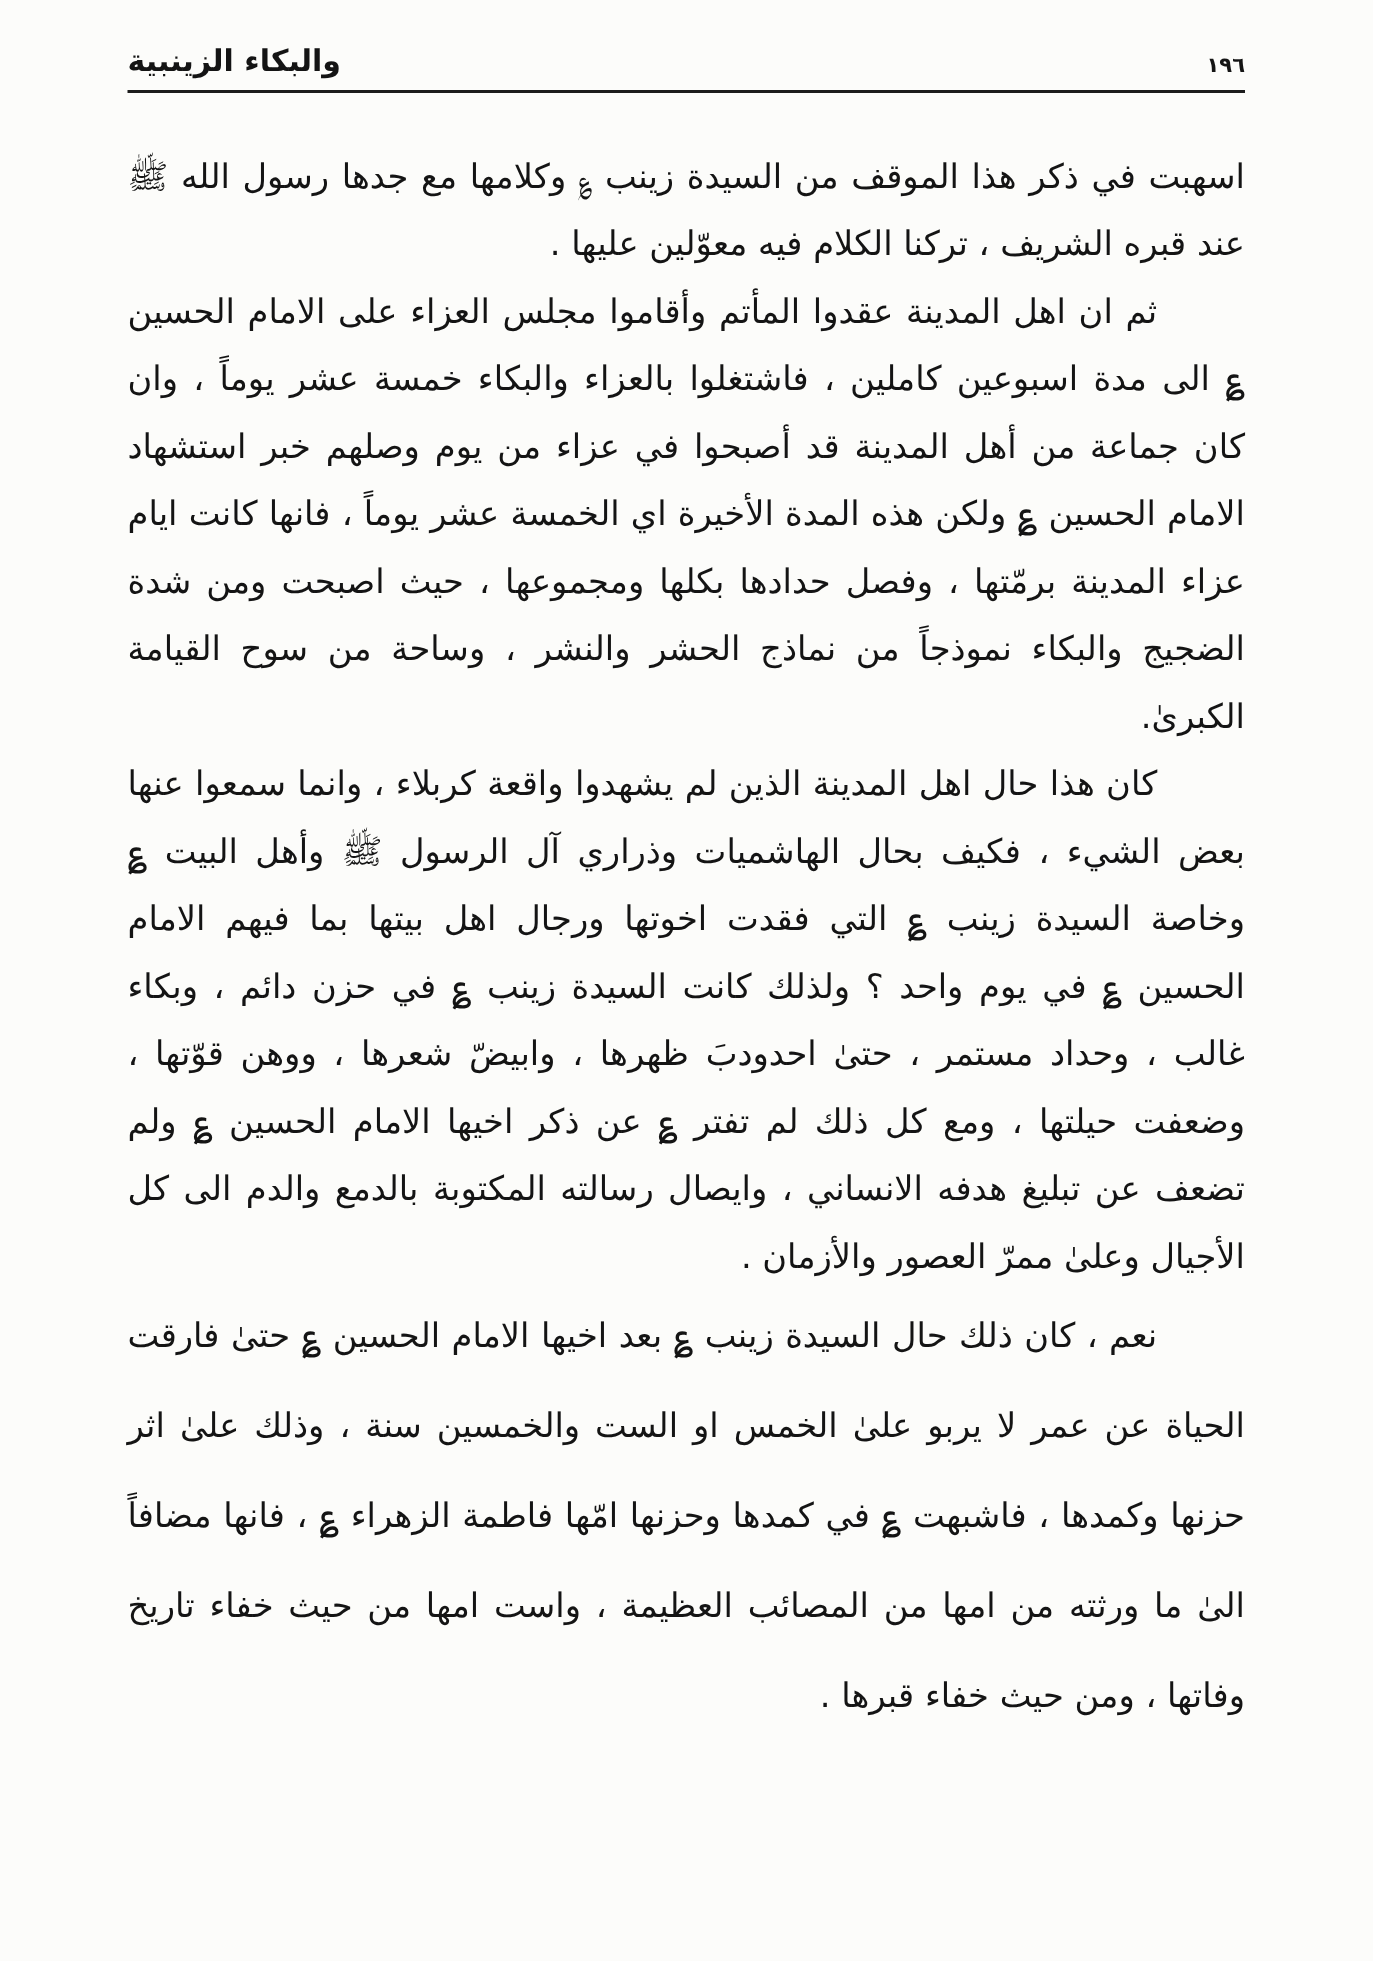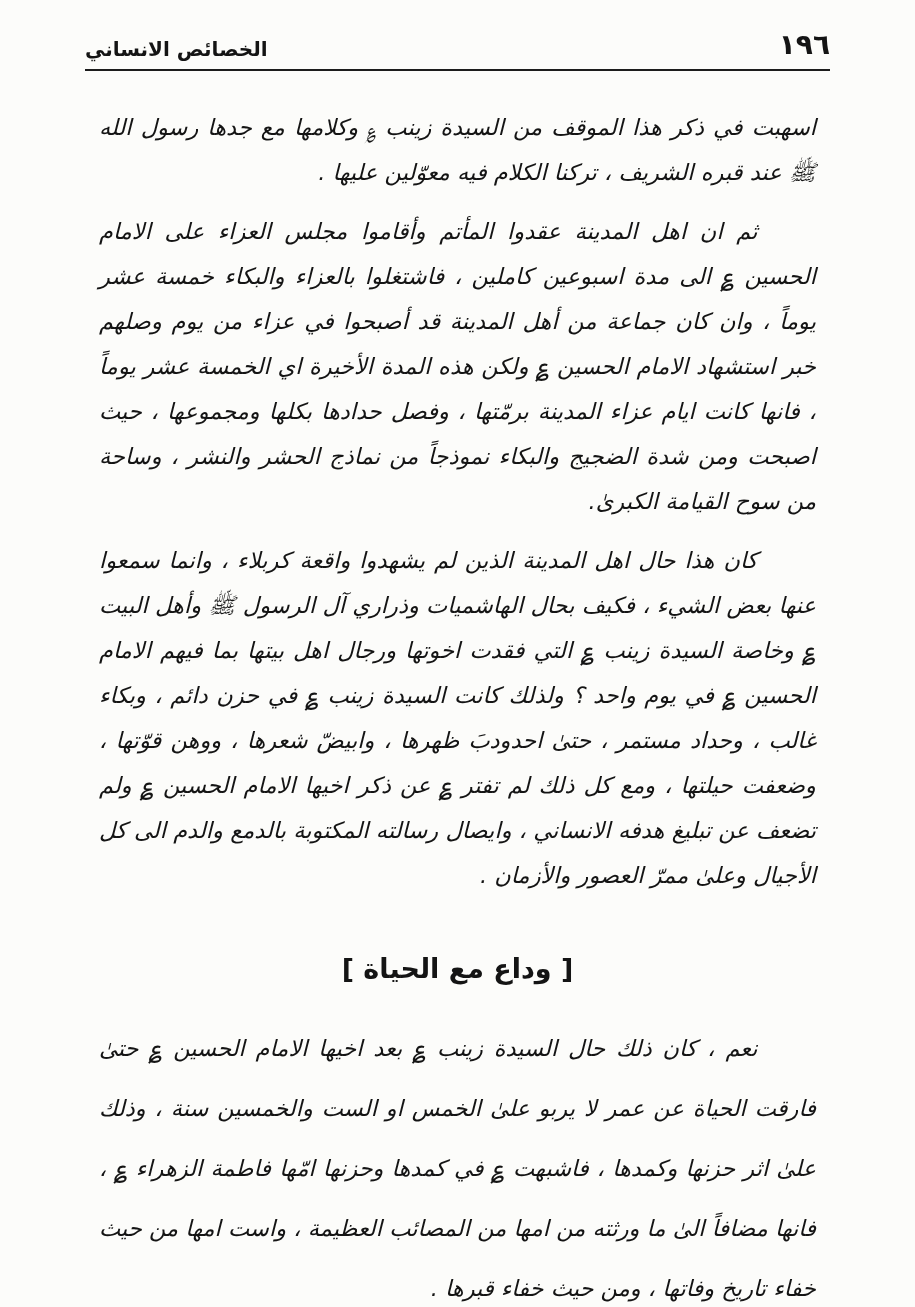--- a/index.html
+++ b/index.html
@@ -23,42 +23,41 @@
   .page-header {
     display: flex;
     justify-content: space-between;
     align-items: flex-end;
     direction: rtl;
     font-weight: bold;
     font-size: 21px;
     padding-bottom: 8px;
   }
   .page-number {
-    font-size: 28px;
+    font-size: 14px;
     letter-spacing: 1px;
     text-align: center;
   }
   .book-title {
     font-size: 20px;
   }
   .header-rule {
     border: 0;
     border-top: 2px solid #1c1c1c;
     height: 0;
     margin: 0 0 34px 0;
   }
   .body-text {
     font-size: 22.5px;
     line-height: 45px;
     text-align: justify;
     text-justify: inter-word;
   }
   .para {
-    margin: 14px;
-    font-style: italic;
+    margin: 0;
   }
   .para.indent {
     text-indent: 2.6em;
   }
   .section-heading {
     text-align: center;
     font-weight: bold;
     font-size: 27px;
     margin: 52px 0 30px 0;
     line-height: 1.4;
@@ -67,34 +66,33 @@
     line-height: 60px;
   }
 </style>
 </head>
 <body>
 
 <div class="page">
 
   <header class="page-header">
     <span class="page-number">١٩٦</span>
-    <span class="book-title">الخصائص الانساني</span>
+    <span class="book-title">والبكاء الزينبية</span>
   </header>
 
   <hr class="header-rule">
 
   <main class="body-text">
 
     <p class="para">اسهبت في ذكر هذا الموقف من السيدة زينب ؏ وكلامها مع جدها رسول الله ﷺ عند قبره الشريف ، تركنا الكلام فيه معوّلين عليها .</p>
 
     <p class="para indent">ثم ان اهل المدينة عقدوا المأتم وأقاموا مجلس العزاء على الامام الحسين ؏ الى مدة اسبوعين كاملين ، فاشتغلوا بالعزاء والبكاء خمسة عشر يوماً ، وان كان جماعة من أهل المدينة قد أصبحوا في عزاء من يوم وصلهم خبر استشهاد الامام الحسين ؏ ولكن هذه المدة الأخيرة اي الخمسة عشر يوماً ، فانها كانت ايام عزاء المدينة برمّتها ، وفصل حدادها بكلها ومجموعها ، حيث اصبحت ومن شدة الضجيج والبكاء نموذجاً من نماذج الحشر والنشر ، وساحة من سوح القيامة الكبرىٰ.</p>
 
     <p class="para indent">كان هذا حال اهل المدينة الذين لم يشهدوا واقعة كربلاء ، وانما سمعوا عنها بعض الشيء ، فكيف بحال الهاشميات وذراري آل الرسول ﷺ وأهل البيت ؏ وخاصة السيدة زينب ؏ التي فقدت اخوتها ورجال اهل بيتها بما فيهم الامام الحسين ؏ في يوم واحد ؟ ولذلك كانت السيدة زينب ؏ في حزن دائم ، وبكاء غالب ، وحداد مستمر ، حتىٰ احدودبَ ظهرها ، وابيضّ شعرها ، ووهن قوّتها ، وضعفت حيلتها ، ومع كل ذلك لم تفتر ؏ عن ذكر اخيها الامام الحسين ؏ ولم تضعف عن تبليغ هدفه الانساني ، وايصال رسالته المكتوبة بالدمع والدم الى كل الأجيال وعلىٰ ممرّ العصور والأزمان .</p>
 
-    <h2 class="section-heading">[ وداع مع الحياة ]</h2>
 
     <div class="closing">
       <p class="para indent">نعم ، كان ذلك حال السيدة زينب ؏ بعد اخيها الامام الحسين ؏ حتىٰ فارقت الحياة عن عمر لا يربو علىٰ الخمس او الست والخمسين سنة ، وذلك علىٰ اثر حزنها وكمدها ، فاشبهت ؏ في كمدها وحزنها امّها فاطمة الزهراء ؏ ، فانها مضافاً الىٰ ما ورثته من امها من المصائب العظيمة ، واست امها من حيث خفاء تاريخ وفاتها ، ومن حيث خفاء قبرها .</p>
     </div>
 
   </main>
 
 </div>
 
 </body></html>

